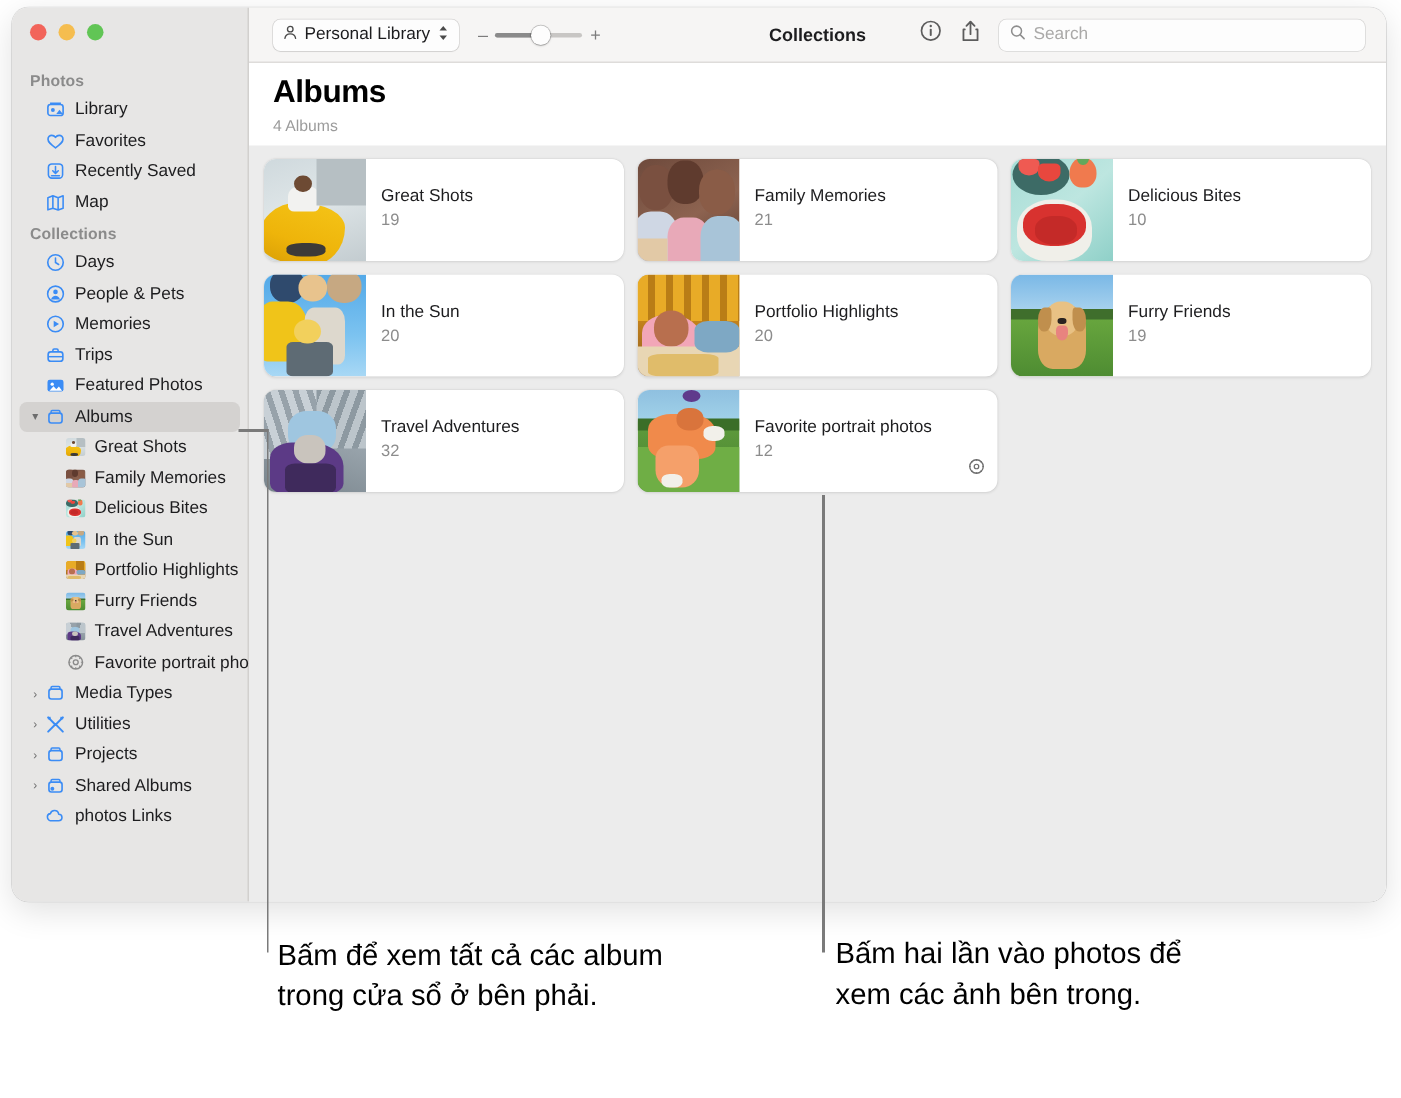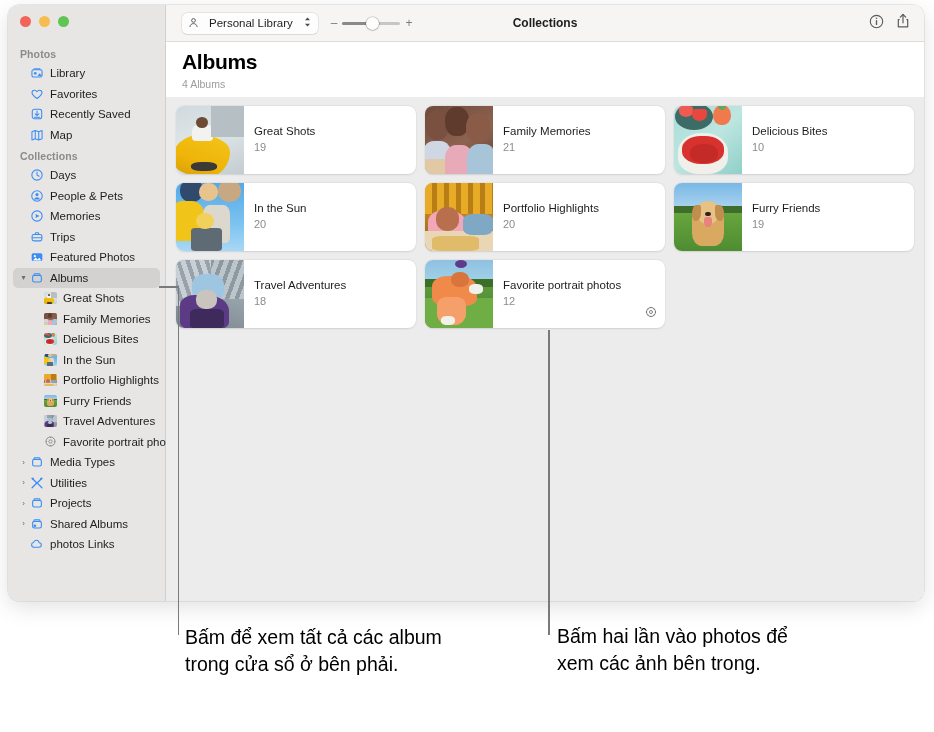--- a/index.html
+++ b/index.html
@@ -53,21 +53,21 @@
   .thumb { width:13px; height:12px; border-radius:2px; overflow:hidden; position:relative; }
   .thumb i { position:absolute; display:block; }
 
   
   .toolbar {
     position:absolute; left:158px; top:0; right:0; height:37px;
     background:#f6f5f4; border-bottom:0.5px solid #dedcda;
     display:flex; align-items:center;
   }
   .lib-btn {
-    margin-left:16px; height:21px; display:flex; align-items:center; gap:10px;
+    margin-left:16px; height:21px; display:flex; align-items:center; gap:4px;
     padding:0 6px 0 6px; border-radius:5px; background:#fdfdfd;
     box-shadow:0 0 0 0.5px rgba(0,0,0,0.13), 0 0.5px 1px rgba(0,0,0,0.06);
     font-size:11.5px; color:#1d1d1f; white-space:nowrap;
   }
   .zoom-ctl { display:flex; align-items:center; gap:5px; margin-left:13px; color:#7c7c7c; font-size:12px; }
   .slider { position:relative; width:58px; height:14px; display:flex; align-items:center; }
   .slider .track { position:absolute; left:0; right:0; height:3px; border-radius:2px; background:#c8c6c4; }
   .slider .fill { position:absolute; left:0; width:30px; height:3px; border-radius:2px; background:#8a8a8a; }
   .slider .knob { position:absolute; left:24px; width:13px; height:13px; border-radius:50%;
                   background:#fdfdfd; box-shadow:0 0 0 0.5px rgba(0,0,0,0.22), 0 0.5px 1.5px rgba(0,0,0,0.25); }
@@ -467,20 +467,29 @@
               <rect x="7.3" y="6.5" width="1.4" height="5.2" rx="0.6" fill="#5c5c5c"></rect>
             </svg>
         </span>
         <span>
           <svg width="14" height="16" viewBox="0 0 14 16">
               <path d="M7 1.6v8.2" stroke="#5c5c5c" stroke-width="1.2" stroke-linecap="round" fill="none"></path>
               <path d="M4.3 4.2 7 1.5l2.7 2.7" stroke="#5c5c5c" stroke-width="1.2" stroke-linecap="round" stroke-linejoin="round" fill="none"></path>
               <path d="M3.2 6.6H2.3v7.2h9.4V6.6h-.9" stroke="#5c5c5c" stroke-width="1.2" stroke-linecap="round" stroke-linejoin="round" fill="none"></path>
             </svg>
         </span>
+        <div class="search">
+          <span>
+            <svg width="11" height="11" viewBox="0 0 14 14">
+                <circle cx="6" cy="6" r="4.2" fill="none" stroke="#8e8e8e" stroke-width="1.3"></circle>
+                <path d="M9.2 9.2 12.4 12.4" stroke="#8e8e8e" stroke-width="1.3" stroke-linecap="round"></path>
+              </svg>
+          </span>
+          <span>Search</span>
+        </div>
       </div>
     </div>
 
     <div class="content">
       <div class="page-head">
         <div class="page-title">Albums</div>
         <div class="page-sub">4 Albums</div>
       </div>
       <div class="grid-wrap">
         <div class="grid" id="albums-grid">
@@ -583,21 +592,21 @@
                 <i style="top:0%;left:0%;width:100%;height:100%;background:linear-gradient(200deg,#b9c2c8 0%,#9aa5ad 40%,#78848c 100%)"></i>
                 <i style="top:0%;left:0%;width:62%;height:68%;background:repeating-linear-gradient(72deg,#c8d0d6 0 5px,#97a2aa 5px 9px)"></i>
                 <i style="top:0%;left:52%;width:48%;height:58%;background:repeating-linear-gradient(-70deg,#bcc5cb 0 5px,#8d99a1 5px 9px)"></i>
                 <i style="top:20%;left:24%;width:46%;height:42%;background:#9fc6e0;border-radius:40%"></i>
                 <i style="top:52%;left:6%;width:72%;height:50%;background:#5c3a86;border-radius:30% 46% 20% 20%"></i>
                 <i style="top:44%;left:30%;width:30%;height:28%;background:#c9c4bd;border-radius:44%"></i>
                 <i style="top:72%;left:20%;width:50%;height:30%;background:#3f2a5c;border-radius:20%"></i>
               </div>
               <div class="card-txt">
                 <div class="card-name">Travel Adventures</div>
-                <div class="card-count">18</div>
+                <div class="card-count">32</div>
               </div>
             </div>
             <div class="card">
               <div class="card-thumb">
                 <i style="top:0%;left:0%;width:100%;height:100%;background:linear-gradient(180deg,#8fc0e0 0%,#9fd0e8 28%,#5f9c3c 32%,#478031 100%)"></i>
                 <i style="top:28%;left:0%;width:100%;height:12%;background:#3b6e28"></i>
                 <i style="top:56%;left:0%;width:100%;height:44%;background:#6fae45"></i>
                 <i style="top:24%;left:10%;width:66%;height:44%;background:#f08a4b;border-radius:34% 40% 26% 30%"></i>
                 <i style="top:54%;left:18%;width:42%;height:42%;background:#f5a06a;border-radius:30% 30% 40% 40%"></i>
                 <i style="top:18%;left:38%;width:26%;height:22%;background:#d9743c;border-radius:46%"></i>

